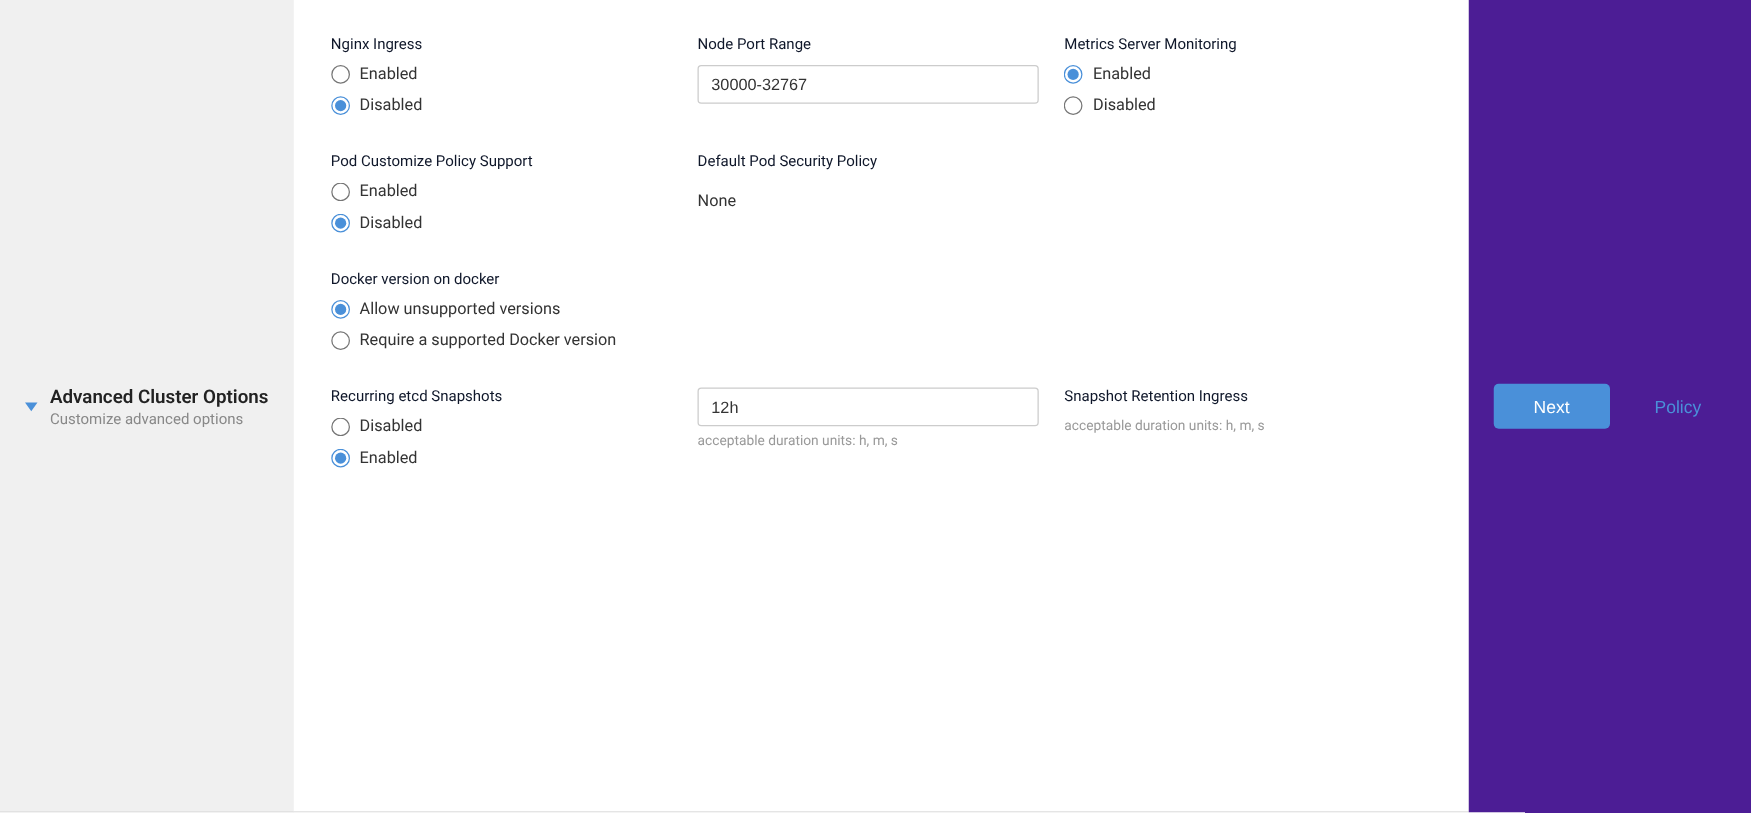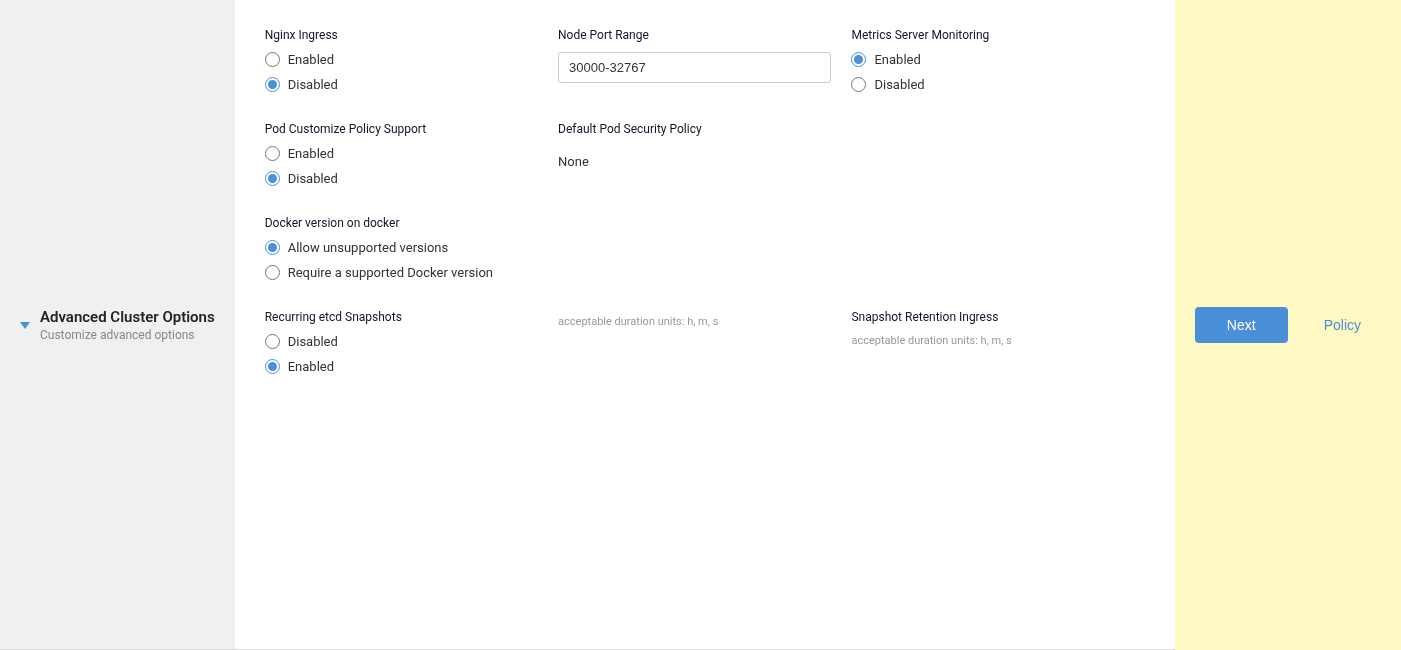--- a/index.html
+++ b/index.html
@@ -129,21 +129,21 @@
       padding-right: 0;
     }
 
     
     .footer {
       display: flex;
       justify-content: center;
       align-items: center;
       gap: 16px;
       padding: 20px;
-      background: #fef9c3;
+      background: #4c1d95;
     }
 
     .btn-next {
       background: #4a90d9;
       color: #fff;
       border: none;
       padding: 10px 32px;
       border-radius: 4px;
       font-size: 14px;
       cursor: pointer;
@@ -246,21 +246,21 @@
             <label class="radio-item">
               <input type="radio" name="recurring-etcd" value="Disabled" style="">
               <span>Disabled</span>
             </label>
             <label class="radio-item">
               <input type="radio" name="recurring-etcd" value="Enabled" checked="" style="">
               <span>Enabled</span>
             </label>
           </div>
         </div>
-        <div class="col"><div class="hint-text">acceptable duration units: h, m, s</div></div>
+        <div class="col"><input type="text" class="text-input" value="12h" style=""><div class="hint-text">acceptable duration units: h, m, s</div></div>
         <div class="col"><div class="option-label">Snapshot Retention Ingress</div><div class="hint-text">acceptable duration units: h, m, s</div></div>
       </div>
     </div>
 
   <div class="footer">
     <button class="btn-next">Next</button>
     <button class="btn-cancel">Policy</button>
   </div>
 
 </div>

